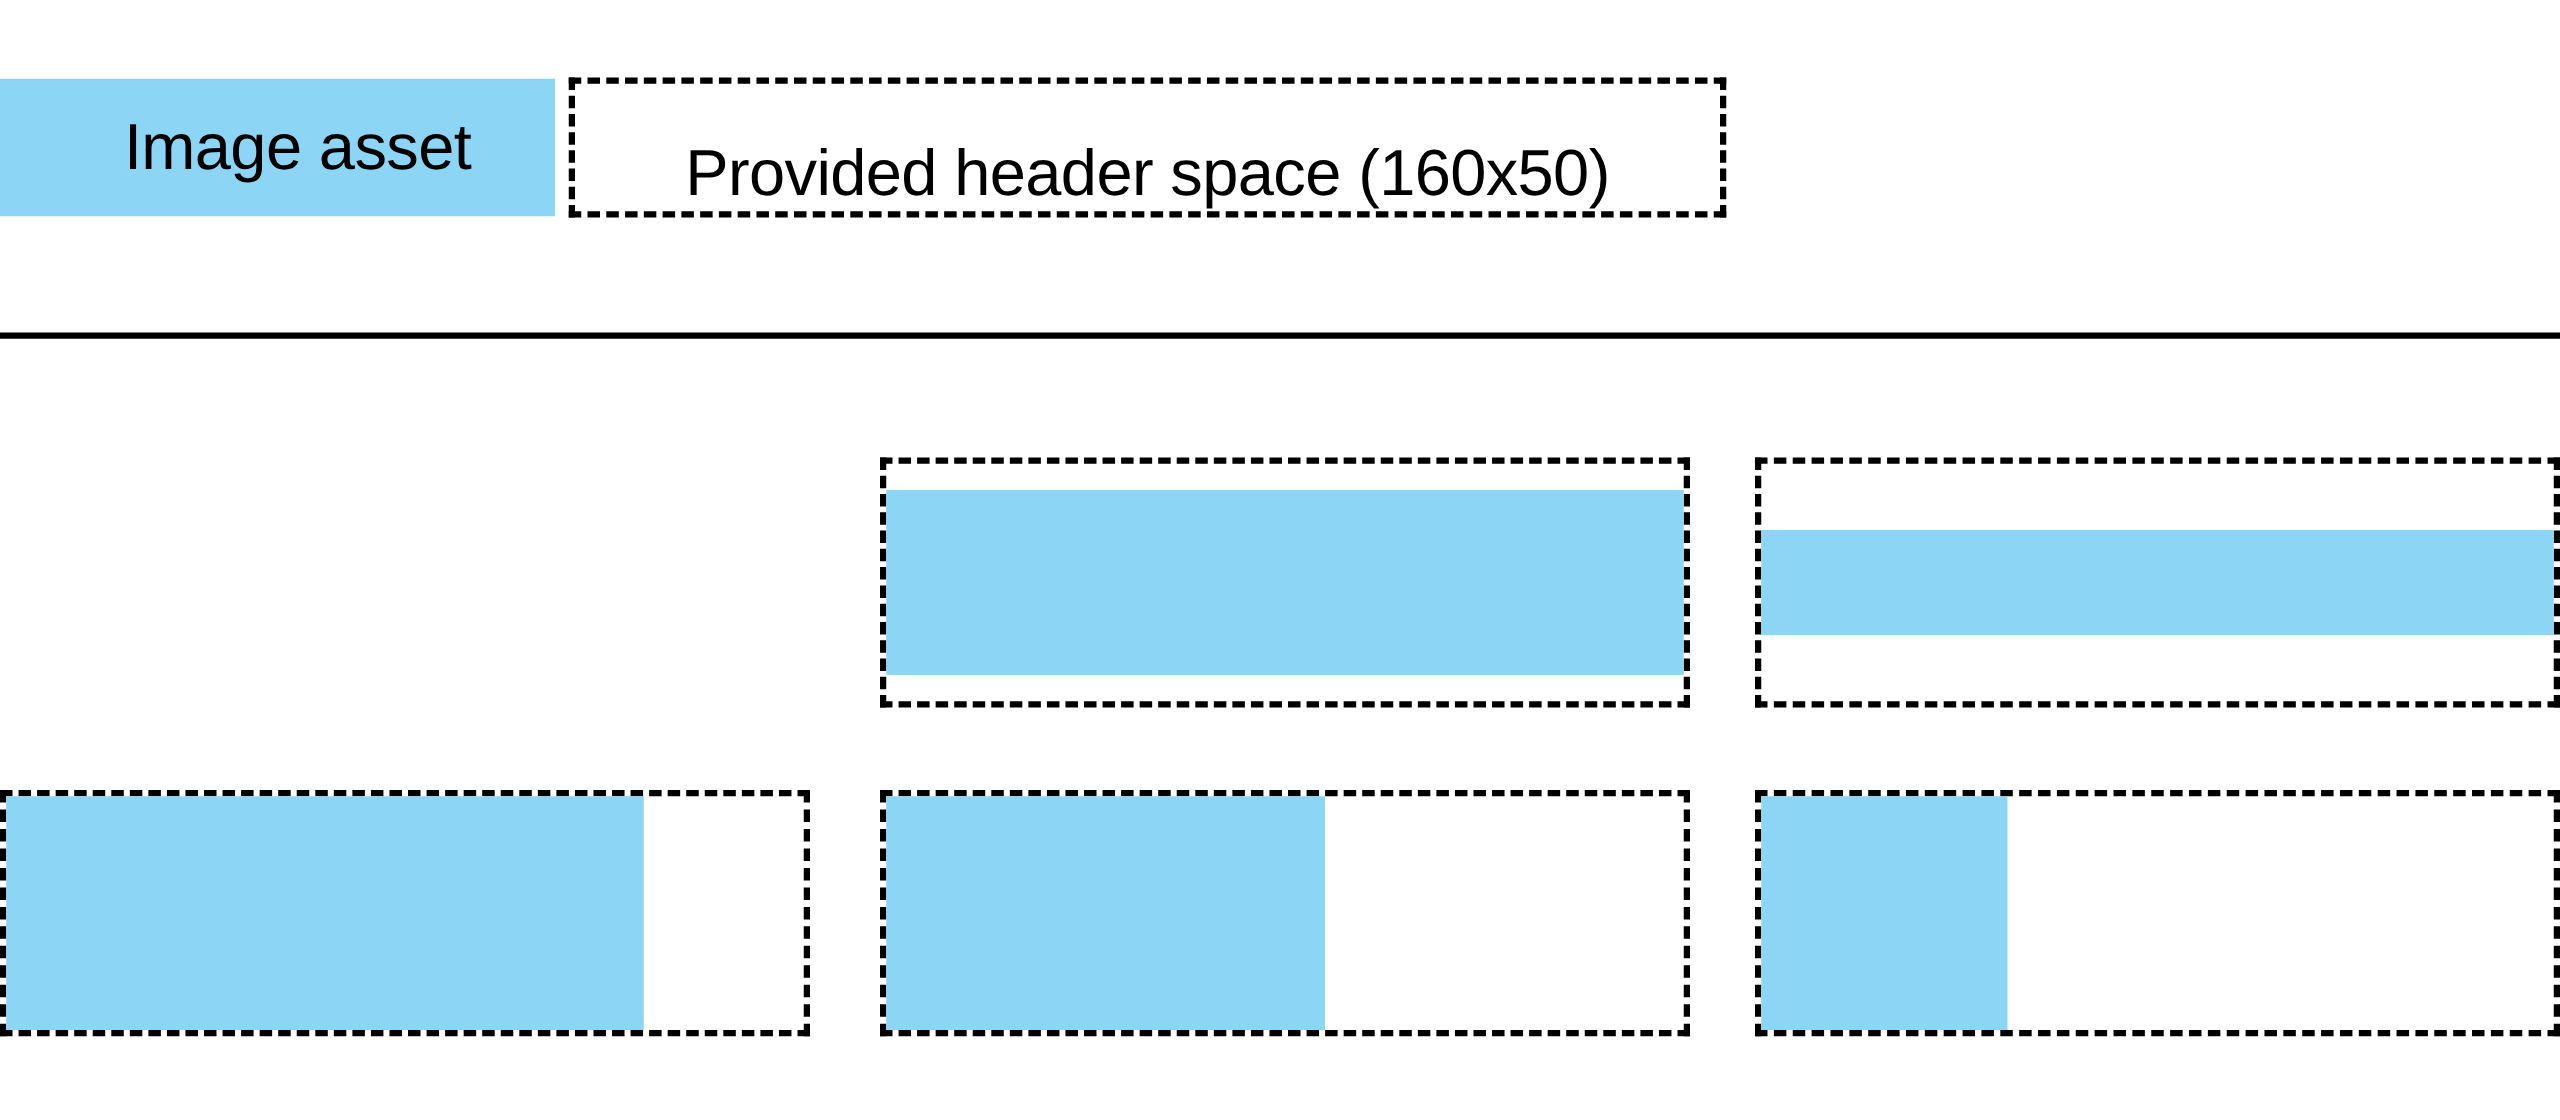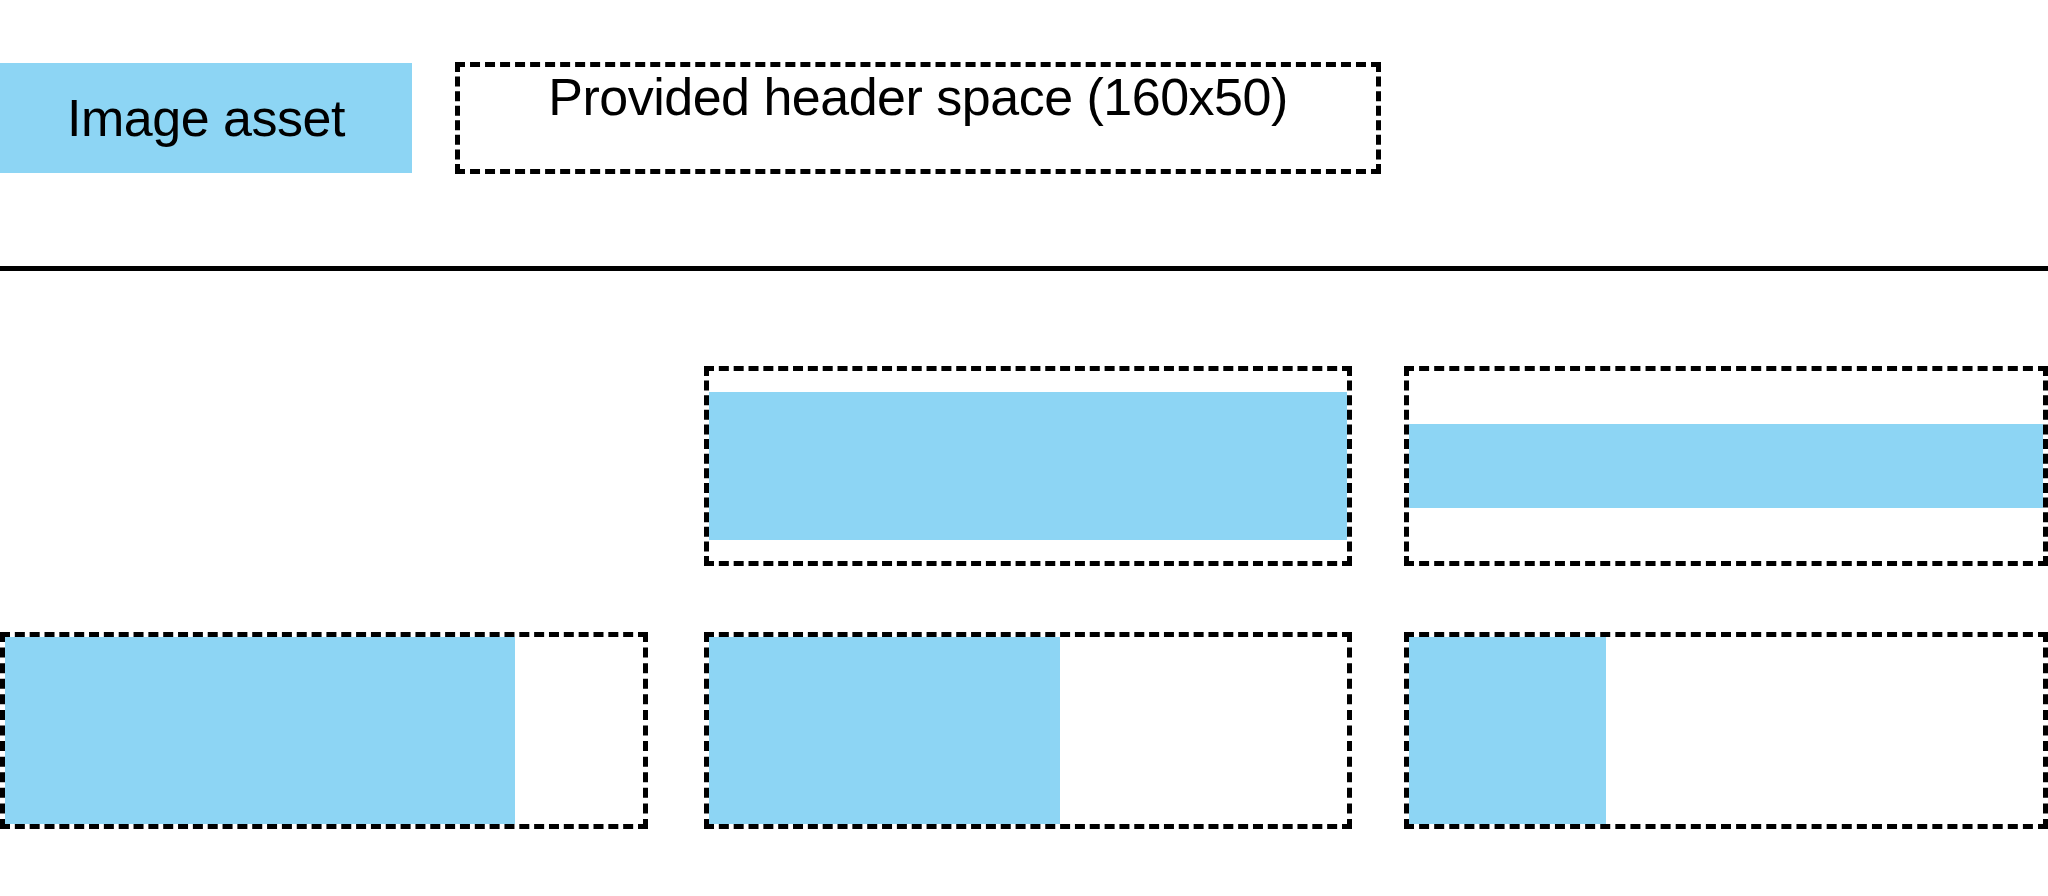--- a/index.html
+++ b/index.html
@@ -26,37 +26,37 @@
     position: absolute;
     display: flex;
     align-items: center;
     justify-content: center;
   }
   .dashed-box {
     position: absolute;
     box-sizing: border-box;
     border: 5px dashed #000000;
     display: flex;
-    align-items: flex-start;
+    align-items: flex-end;
     justify-content: center;
     background: #ffffff;
   }
   .divider {
     position: absolute;
     left: 0;
     width: 100%;
     height: 5px;
   }
   .asset-fill {
     display: flex;
     align-items: center;
     justify-content: center;
   }
   
-  .legend-swatch   { left: 0px;    top: 63px;  width: 412px; height: 110px; }
+  .legend-swatch   { left: 0px;    top: 63px;  width: 412px; height: 110px; padding-left: 32px; }
   .legend-box      { left: 455px;  top: 62px;  width: 926px; height: 112px; }
   .rule            { top: 266px; }
   
   .r1              { top: 366px; height: 200px; }
   .r2              { top: 632px; height: 197px; }
   .c1              { left: 0px;    width: 648px; }
   .c2              { left: 704px;  width: 648px; }
   .c3              { left: 1404px; width: 644px; }
 </style>
 </head>

